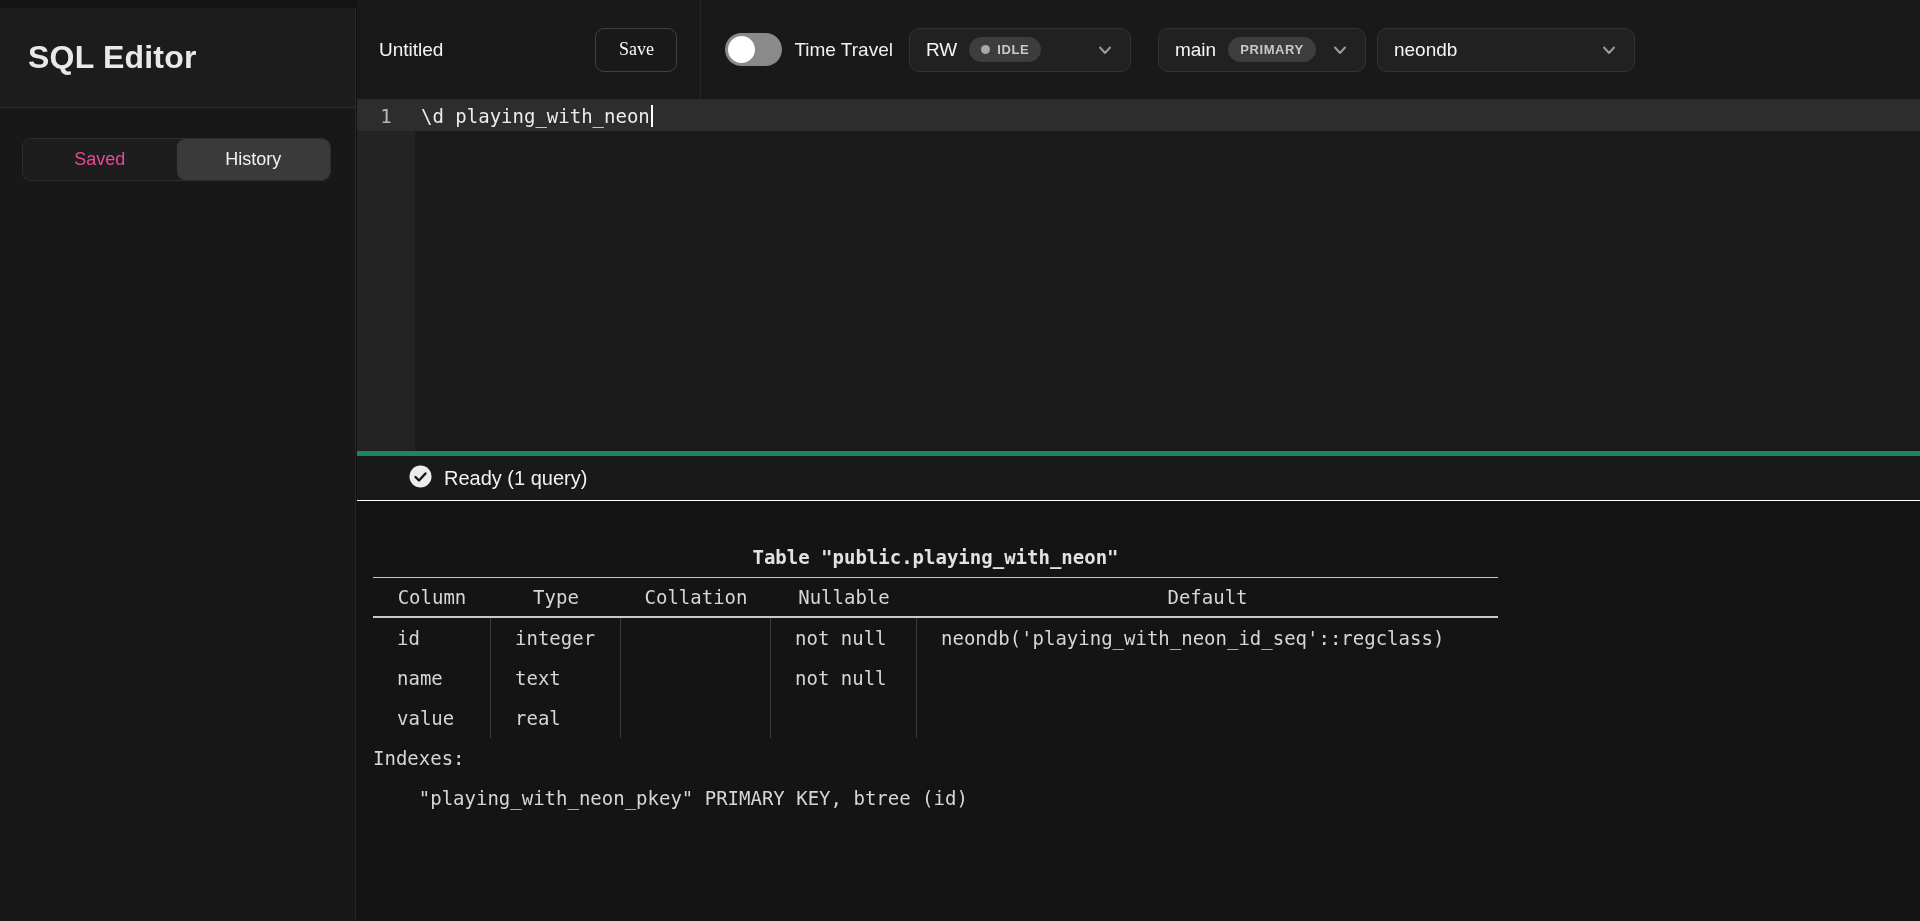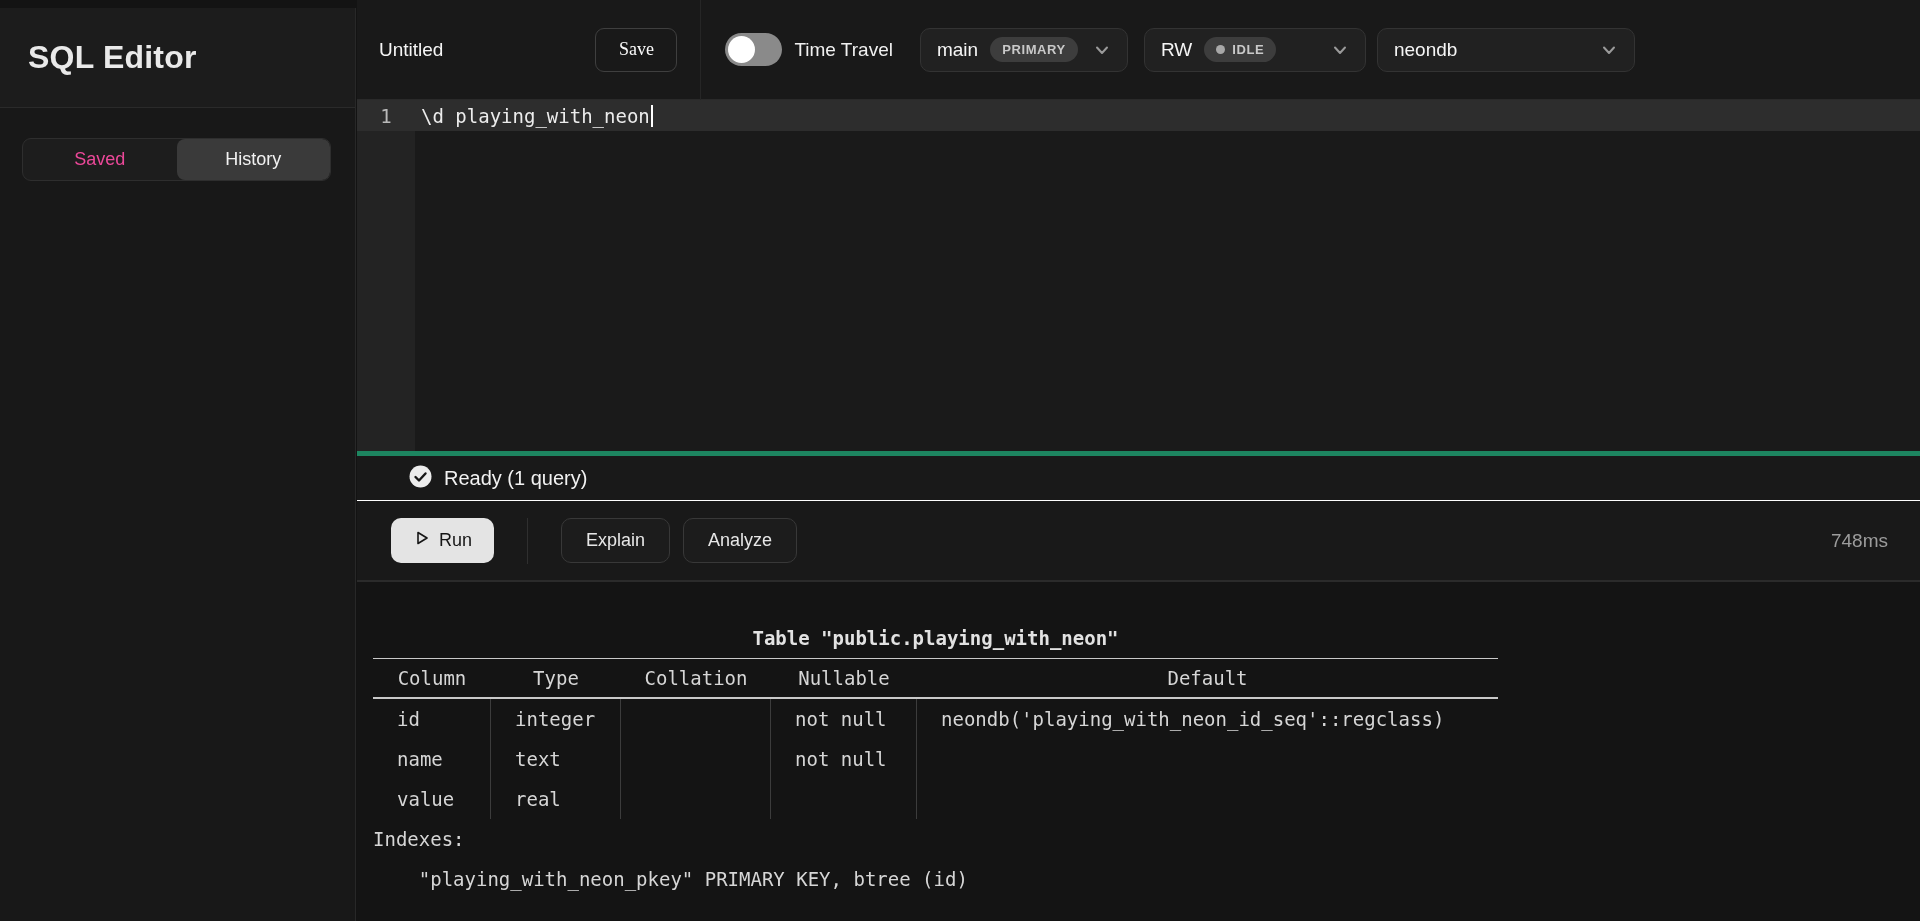--- a/index.html
+++ b/index.html
@@ -114,36 +114,36 @@
 
   <div id="topbar">
     <span id="query-title">Untitled</span>
     <button id="save-btn">Save</button>
     <div class="vdivider"></div>
     <div id="toggle">
       <div class="knob"></div>
     </div>
     <span id="time-travel-label">Time Travel</span>
 
-    <div class="dropdown" id="dd-branch">
-      <span class="dd-text">main</span>
-      <span class="pill">PRIMARY</span>
-      <span class="chev">
-        <svg width="18" height="18" viewBox="0 0 18 18">
-            <polyline points="4,6.5 9,12 14,6.5" fill="none" stroke="#9a9a9a" stroke-width="2" stroke-linecap="round" stroke-linejoin="round"></polyline>
-          </svg>
-      </span>
-    </div>
-
     <div class="dropdown" id="dd-compute">
       <span class="dd-text">RW</span>
       <span class="pill">
         <span class="dot"></span>
         <span>IDLE</span>
       </span>
+      <span class="chev">
+        <svg width="18" height="18" viewBox="0 0 18 18">
+            <polyline points="4,6.5 9,12 14,6.5" fill="none" stroke="#9a9a9a" stroke-width="2" stroke-linecap="round" stroke-linejoin="round"></polyline>
+          </svg>
+      </span>
+    </div>
+
+    <div class="dropdown" id="dd-branch">
+      <span class="dd-text">main</span>
+      <span class="pill">PRIMARY</span>
       <span class="chev">
         <svg width="18" height="18" viewBox="0 0 18 18">
             <polyline points="4,6.5 9,12 14,6.5" fill="none" stroke="#9a9a9a" stroke-width="2" stroke-linecap="round" stroke-linejoin="round"></polyline>
           </svg>
       </span>
     </div>
 
     <div class="dropdown" id="dd-database">
       <span class="dd-text">neondb</span>
       <span class="chev">
@@ -167,34 +167,20 @@
   <div id="status-row">
     <span>
       <svg width="23" height="23" viewBox="0 0 23 23">
           <circle cx="11.5" cy="11.5" r="11" fill="#ececec"></circle>
           <polyline points="6.5,12 10,15.5 16.5,8.5" fill="none" stroke="#161616" stroke-width="2.4" stroke-linecap="round" stroke-linejoin="round"></polyline>
         </svg>
     </span>
     <span id="status-text">Ready (1 query)</span>
   </div>
 
-  <div id="action-row">
-    <button id="run-btn">
-      <span>
-        <svg width="18" height="18" viewBox="0 0 18 18">
-            <path d="M5 3.5 L14 9 L5 14.5 Z" fill="none" stroke="#161616" stroke-width="1.6" stroke-linejoin="round"></path>
-          </svg>
-      </span>
-      <span>Run</span>
-    </button>
-    <div class="btn-divider"></div>
-    <button class="ghost-btn" id="explain-btn">Explain</button>
-    <button class="ghost-btn" id="analyze-btn">Analyze</button>
-    <span id="duration">748ms</span>
-  </div>
 
   <div id="results" class="mono">
     <div id="result-title" class="mono-line">Table "public.playing_with_neon"</div>
 
     <div id="psql-table">
       <div class="t-row t-head">
         <div class="t-cell c0">Column</div>
         <div class="t-cell c1">Type</div>
         <div class="t-cell c2">Collation</div>
         <div class="t-cell c3">Nullable</div>

